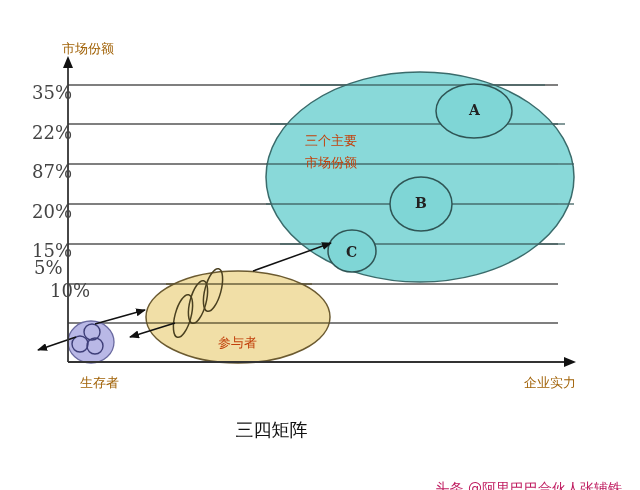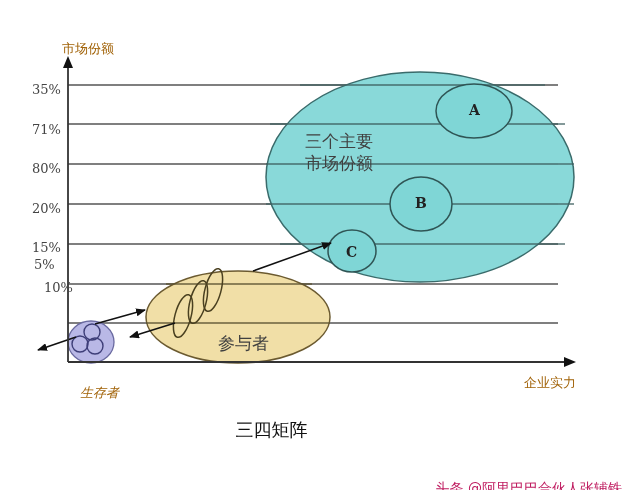--- a/index.html
+++ b/index.html
@@ -1,22 +1,22 @@
 <!DOCTYPE html>
 <html><head>
 <meta charset="utf-8">
 <style>
   html, body { margin:0; padding:0; background:#ffffff; }
   body { width:640px; height:490px; position:relative; overflow:hidden; font-family:"DejaVu Sans", sans-serif; }
   #diagram { position:absolute; left:0; top:0; }
-  .ylabel { position:absolute; font-family:"DejaVu Serif", serif; font-size:13px; color:#444; }
+  .ylabel { position:absolute; font-family:"DejaVu Serif", serif; font-size:18px; color:#444; }
   .axis-title { position:absolute; font-size:13px; color:#a16207; }
   .caption { position:absolute; left:0; width:543px; top:418px; text-align:center; font-size:18px; color:#111; }
   .watermark { position:absolute; right:18px; top:480px; font-size:14px; color:#be185d; }
-  .shape-label { position:absolute; font-size:17px; color:#404040; line-height:22px; }
+  .shape-label { position:absolute; font-size:13px; color:#c2410c; line-height:22px; }
   .letter { position:absolute; font-family:"DejaVu Serif", serif; font-size:14px; font-weight:bold; color:#222; }
 </style>
 </head>
 <body>
 
 <svg id="diagram" width="640" height="490" viewBox="0 0 640 490">
   <defs>
     <marker id="arr" markerWidth="10" markerHeight="8" refX="9" refY="4" orient="auto" markerUnits="userSpaceOnUse">
       <path d="M0,0 L10,4 L0,8 Z" fill="#111"></path>
     </marker>
@@ -74,29 +74,29 @@
   <g stroke="#333" stroke-width="1.8">
     <line x1="68" y1="362" x2="68" y2="64"></line>
     <line x1="68" y1="362" x2="566" y2="362"></line>
   </g>
   <path d="M63,68 L68,56 L73,68 Z" fill="#111"></path>
   <path d="M564,357 L576,362 L564,367 Z" fill="#111"></path>
 </svg>
 
 <div class="axis-title" style="left:62px;top:40px;">市场份额</div>
 <div class="axis-title" style="left:524px;top:374px;text-align:center;">企业实力</div>
-<div class="axis-title" style="left:80px;top:384px;font-style:italic;">生存者</div>
+<div class="axis-title" style="left:80px;top:374px;">生存者</div>
 
 <div class="ylabel" style="left:32px;top:82px;">35%</div>
-<div class="ylabel" style="left:32px;top:122px;">71%</div>
-<div class="ylabel" style="left:32px;top:161px;">80%</div>
+<div class="ylabel" style="left:32px;top:122px;">22%</div>
+<div class="ylabel" style="left:32px;top:161px;">87%</div>
 <div class="ylabel" style="left:32px;top:201px;">20%</div>
 <div class="ylabel" style="left:32px;top:240px;text-align:right;">15%</div>
 <div class="ylabel" style="left:34px;top:257px;">5%</div>
-<div class="ylabel" style="left:44px;top:280px;">10%</div>
+<div class="ylabel" style="left:50px;top:280px;">10%</div>
 
 <div class="shape-label" style="left:305px;top:130px;">
   <div>三个主要</div>
   <div>市场份额</div>
 </div>
 <div class="shape-label" style="left:218px;top:332px;">参与者</div>
 
 <div class="letter" style="left:469px;top:102px;">A</div>
 <div class="letter" style="left:415px;top:195px;">B</div>
 <div class="letter" style="left:346px;top:244px;">C</div>

